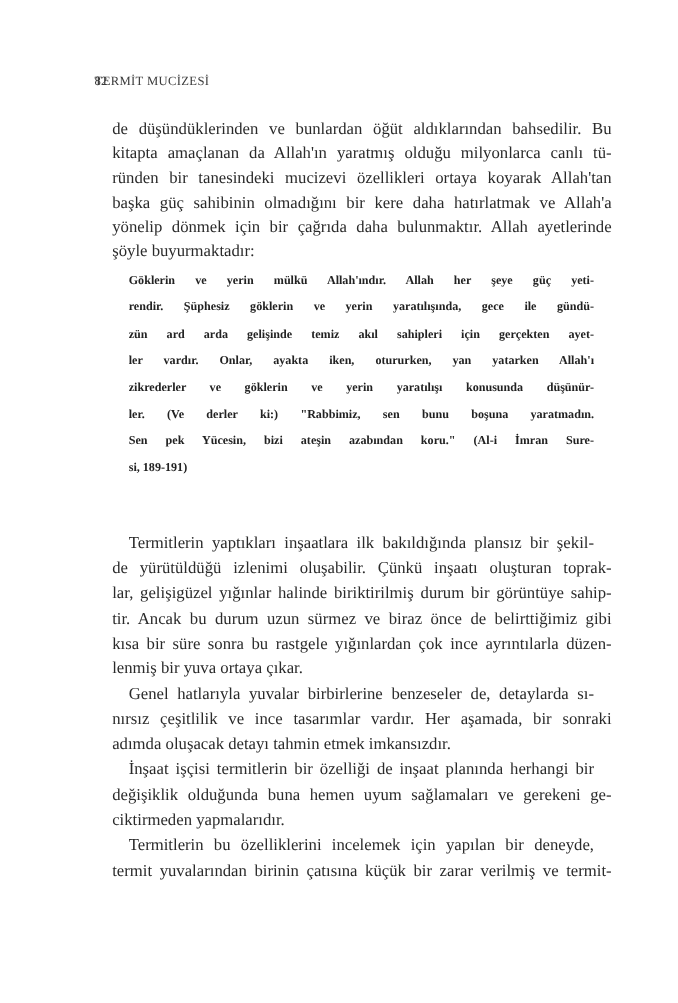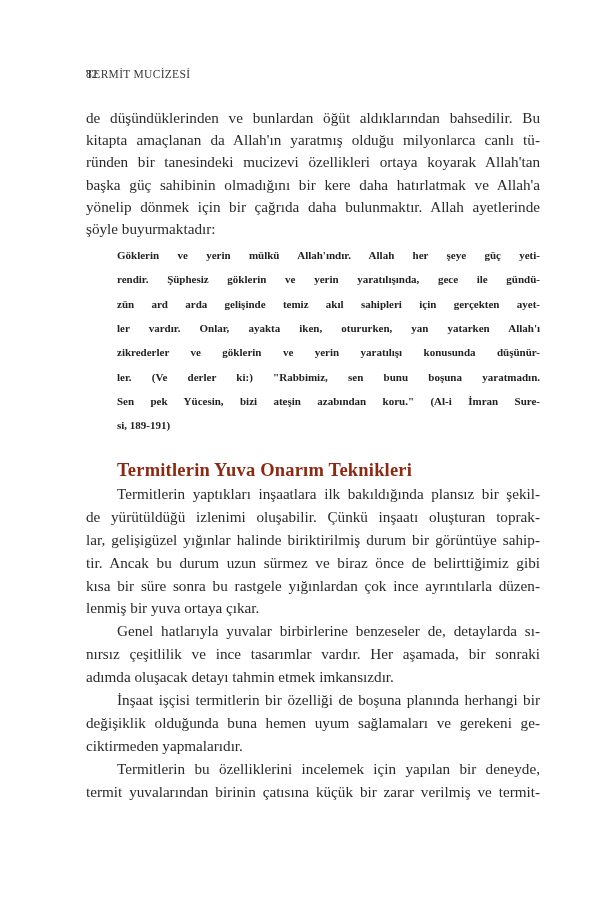--- a/index.html
+++ b/index.html
@@ -6,21 +6,21 @@
     body { width: 616px; height: 912px; position: relative; overflow: hidden;
            font-family: "Liberation Serif", "DejaVu Serif", serif; color: #2a2a2a; }
     .page { position: absolute; left: 0; top: 0; width: 548px; height: 912px; }
     .running-head { position: absolute; top: 68px; left: 86px; width: 454px; height: 16px;
                     font-size: 11.5px; color: #3a3a3a; }
     .page-number { position: absolute; left: 0; top: 0; }
     .book-title { position: absolute; left: 0; right: 0; top: 0; text-align: left; letter-spacing: 0.3px; }
     .line { position: absolute; white-space: nowrap; font-size: 15.2px; line-height: 18px;
             text-align: justify; text-align-last: justify; }
     .line.last { text-align-last: left; }
-    .body-line { left: 86px; width: 454px; }
+    .body-line { left: 102px; width: 454px; }
     .indent-line { left: 117px; width: 423px; }
     .quote-line { left: 117px; width: 423px; font-weight: bold; font-size: 11px; color: #222; }
     .heading { position: absolute; left: 117px; top: 460px; font-size: 18.5px; font-weight: bold;
                color: #8b2a12; letter-spacing: 0.2px; white-space: nowrap; }
   </style>
 </head>
 <body>
 
 <div class="page">
   <div class="running-head">
@@ -41,39 +41,38 @@
     <div class="line quote-line" style="top: 246px; white-space: normal;">Göklerin ve yerin mülkü Allah'ındır. Allah her şeye güç yeti-</div>
     <div class="line quote-line" style="top: 270px; white-space: normal;">rendir. Şüphesiz göklerin ve yerin yaratılışında, gece ile gündü-</div>
     <div class="line quote-line" style="top: 295px; white-space: normal;">zün ard arda gelişinde temiz akıl sahipleri için gerçekten ayet-</div>
     <div class="line quote-line" style="top: 319px; white-space: normal;">ler vardır. Onlar, ayakta iken, otururken, yan yatarken Allah'ı</div>
     <div class="line quote-line" style="top: 343px; white-space: normal;">zikrederler ve göklerin ve yerin yaratılışı konusunda düşünür-</div>
     <div class="line quote-line" style="top: 368px; white-space: normal;">ler. (Ve derler ki:) "Rabbimiz, sen bunu boşuna yaratmadın.</div>
     <div class="line quote-line" style="top: 392px; white-space: normal;">Sen pek Yücesin, bizi ateşin azabından koru." (Al-i İmran Sure-</div>
     <div class="line quote-line last" style="top:416px">si, 189-191)</div>
   </div>
 
-  <div class="heading" style="color: rgb(139, 42, 18);">Termitlerin Yuva Onarım Teknikleri</div>
 
   <div>
     <div class="line indent-line" style="top: 485px; white-space: normal;">Termitlerin yaptıkları inşaatlara ilk bakıldığında plansız bir şekil-</div>
     <div class="line body-line" style="top: 508px; white-space: normal;">de yürütüldüğü izlenimi oluşabilir. Çünkü inşaatı oluşturan toprak-</div>
     <div class="line body-line" style="top: 531px; white-space: normal;">lar, gelişigüzel yığınlar halinde biriktirilmiş durum bir görüntüye sahip-</div>
     <div class="line body-line" style="top: 554px; white-space: normal;">tir. Ancak bu durum uzun sürmez ve biraz önce de belirttiğimiz gibi</div>
     <div class="line body-line" style="top: 577px; white-space: normal;">kısa bir süre sonra bu rastgele yığınlardan çok ince ayrıntılarla düzen-</div>
     <div class="line body-line last" style="top:599px">lenmiş bir yuva ortaya çıkar.</div>
   </div>
 
   <div>
     <div class="line indent-line" style="top: 622px; white-space: normal;">Genel hatlarıyla yuvalar birbirlerine benzeseler de, detaylarda sı-</div>
     <div class="line body-line" style="top: 645px; white-space: normal;">nırsız çeşitlilik ve ince tasarımlar vardır. Her aşamada, bir sonraki</div>
     <div class="line body-line last" style="top:668px">adımda oluşacak detayı tahmin etmek imkansızdır.</div>
   </div>
 
   <div>
-    <div class="line indent-line" style="top: 691px; white-space: normal;">İnşaat işçisi termitlerin bir özelliği de boşuna planında herhangi bir</div>
+    <div class="line indent-line" style="top: 691px; white-space: normal;">İnşaat işçisi termitlerin bir özelliği de inşaat planında herhangi bir</div>
     <div class="line body-line" style="top: 714px; white-space: normal;">değişiklik olduğunda buna hemen uyum sağlamaları ve gerekeni ge-</div>
     <div class="line body-line last" style="top:737px">ciktirmeden yapmalarıdır.</div>
   </div>
 
   <div>
     <div class="line indent-line" style="top: 760px; white-space: normal;">Termitlerin bu özelliklerini incelemek için yapılan bir deneyde,</div>
     <div class="line body-line" style="top: 783px; white-space: normal;">termit yuvalarından birinin çatısına küçük bir zarar verilmiş ve termit-</div>
   </div>
 </div>
 

